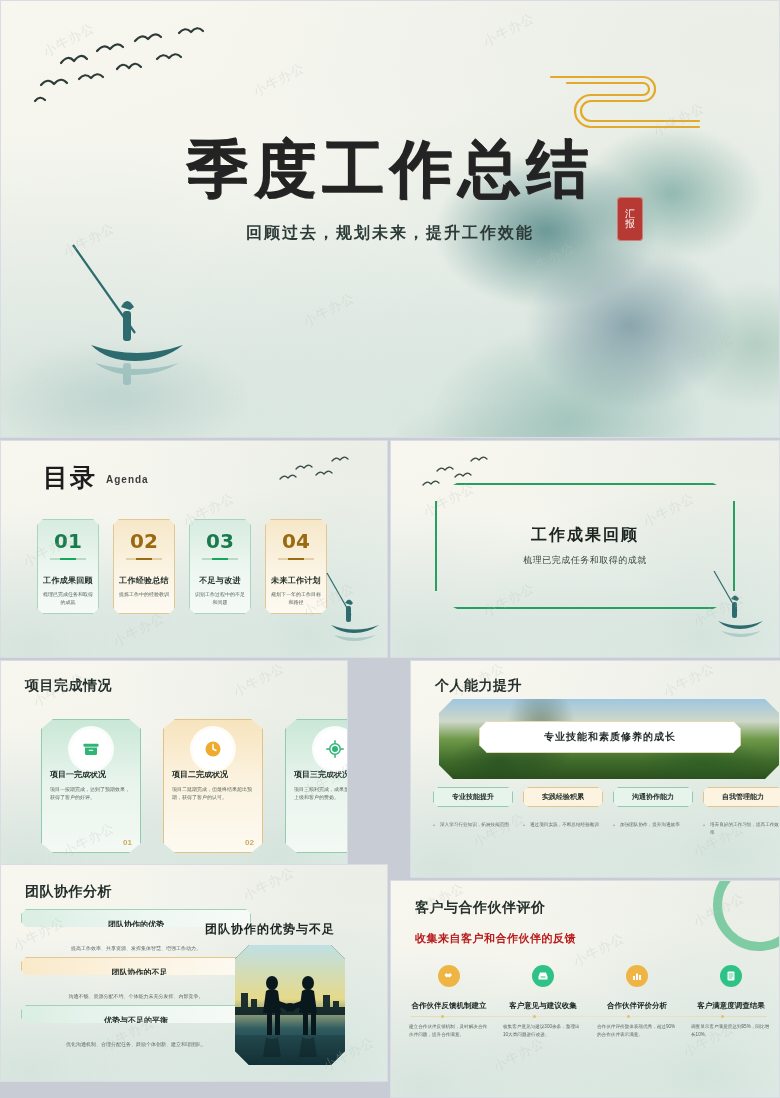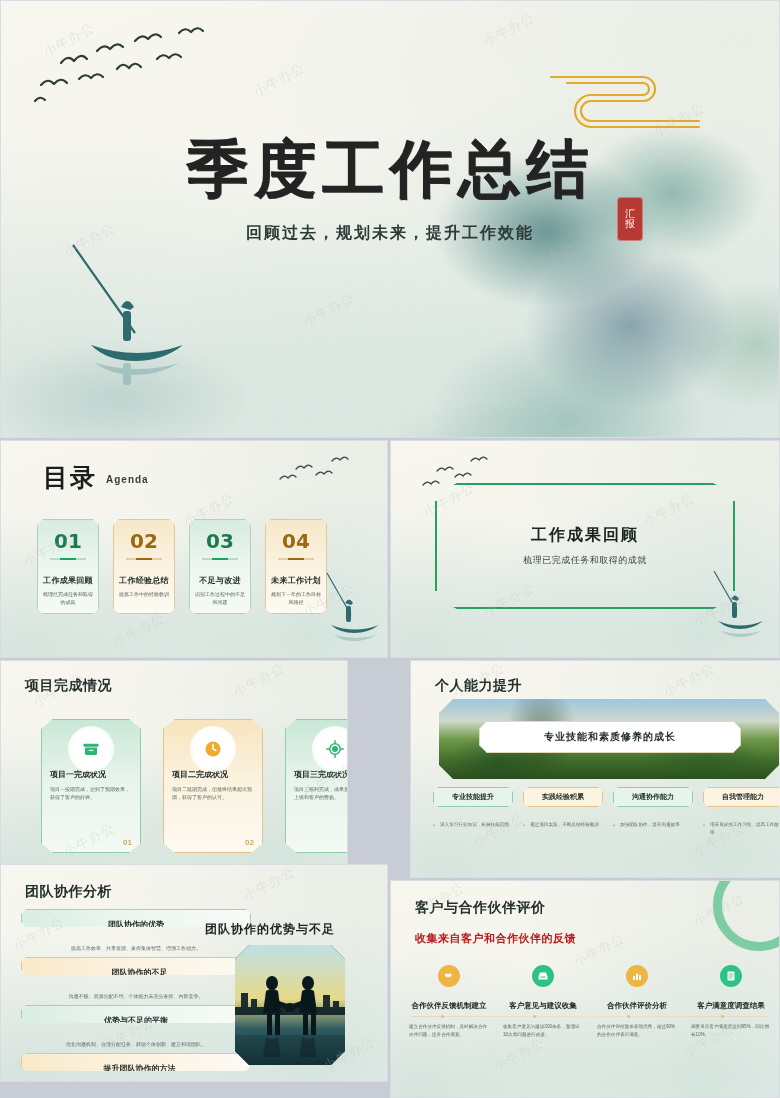--- a/index.html
+++ b/index.html
@@ -493,24 +493,20 @@
         <div class="tm-bar green">团队协作的优势</div>
         <div class="tm-d">提高工作效率、共享资源、发挥集体智慧、增强工作动力。</div>
       </div>
       <div class="tm-item">
         <div class="tm-bar gold">团队协作的不足</div>
         <div class="tm-d">沟通不畅、资源分配不均、个体能力未充分发挥、内部竞争。</div>
       </div>
       <div class="tm-item">
         <div class="tm-bar green">优势与不足的平衡</div>
         <div class="tm-d">优化沟通机制、合理分配任务、鼓励个体创新、建立和谐团队。</div>
-      </div>
-      <div class="tm-item">
-        <div class="tm-bar gold">提升团队协作的方法</div>
-        <div class="tm-d">开展团队建设活动、增强团队凝聚力、提升成员协作能力。</div>
       </div>
     </div>
 
     <div class="tm-right-h">团队协作的优势与不足</div>
     <div class="tm-photo">
       <svg viewBox="0 0 110 120" width="110" height="120">
         <defs>
           <linearGradient id="sky" x1="0" y1="0" x2="0" y2="1">
             <stop offset="0" stop-color="#bfe0e4"></stop>
               <stop offset="45%" stop-color="#e6d98a"></stop>

